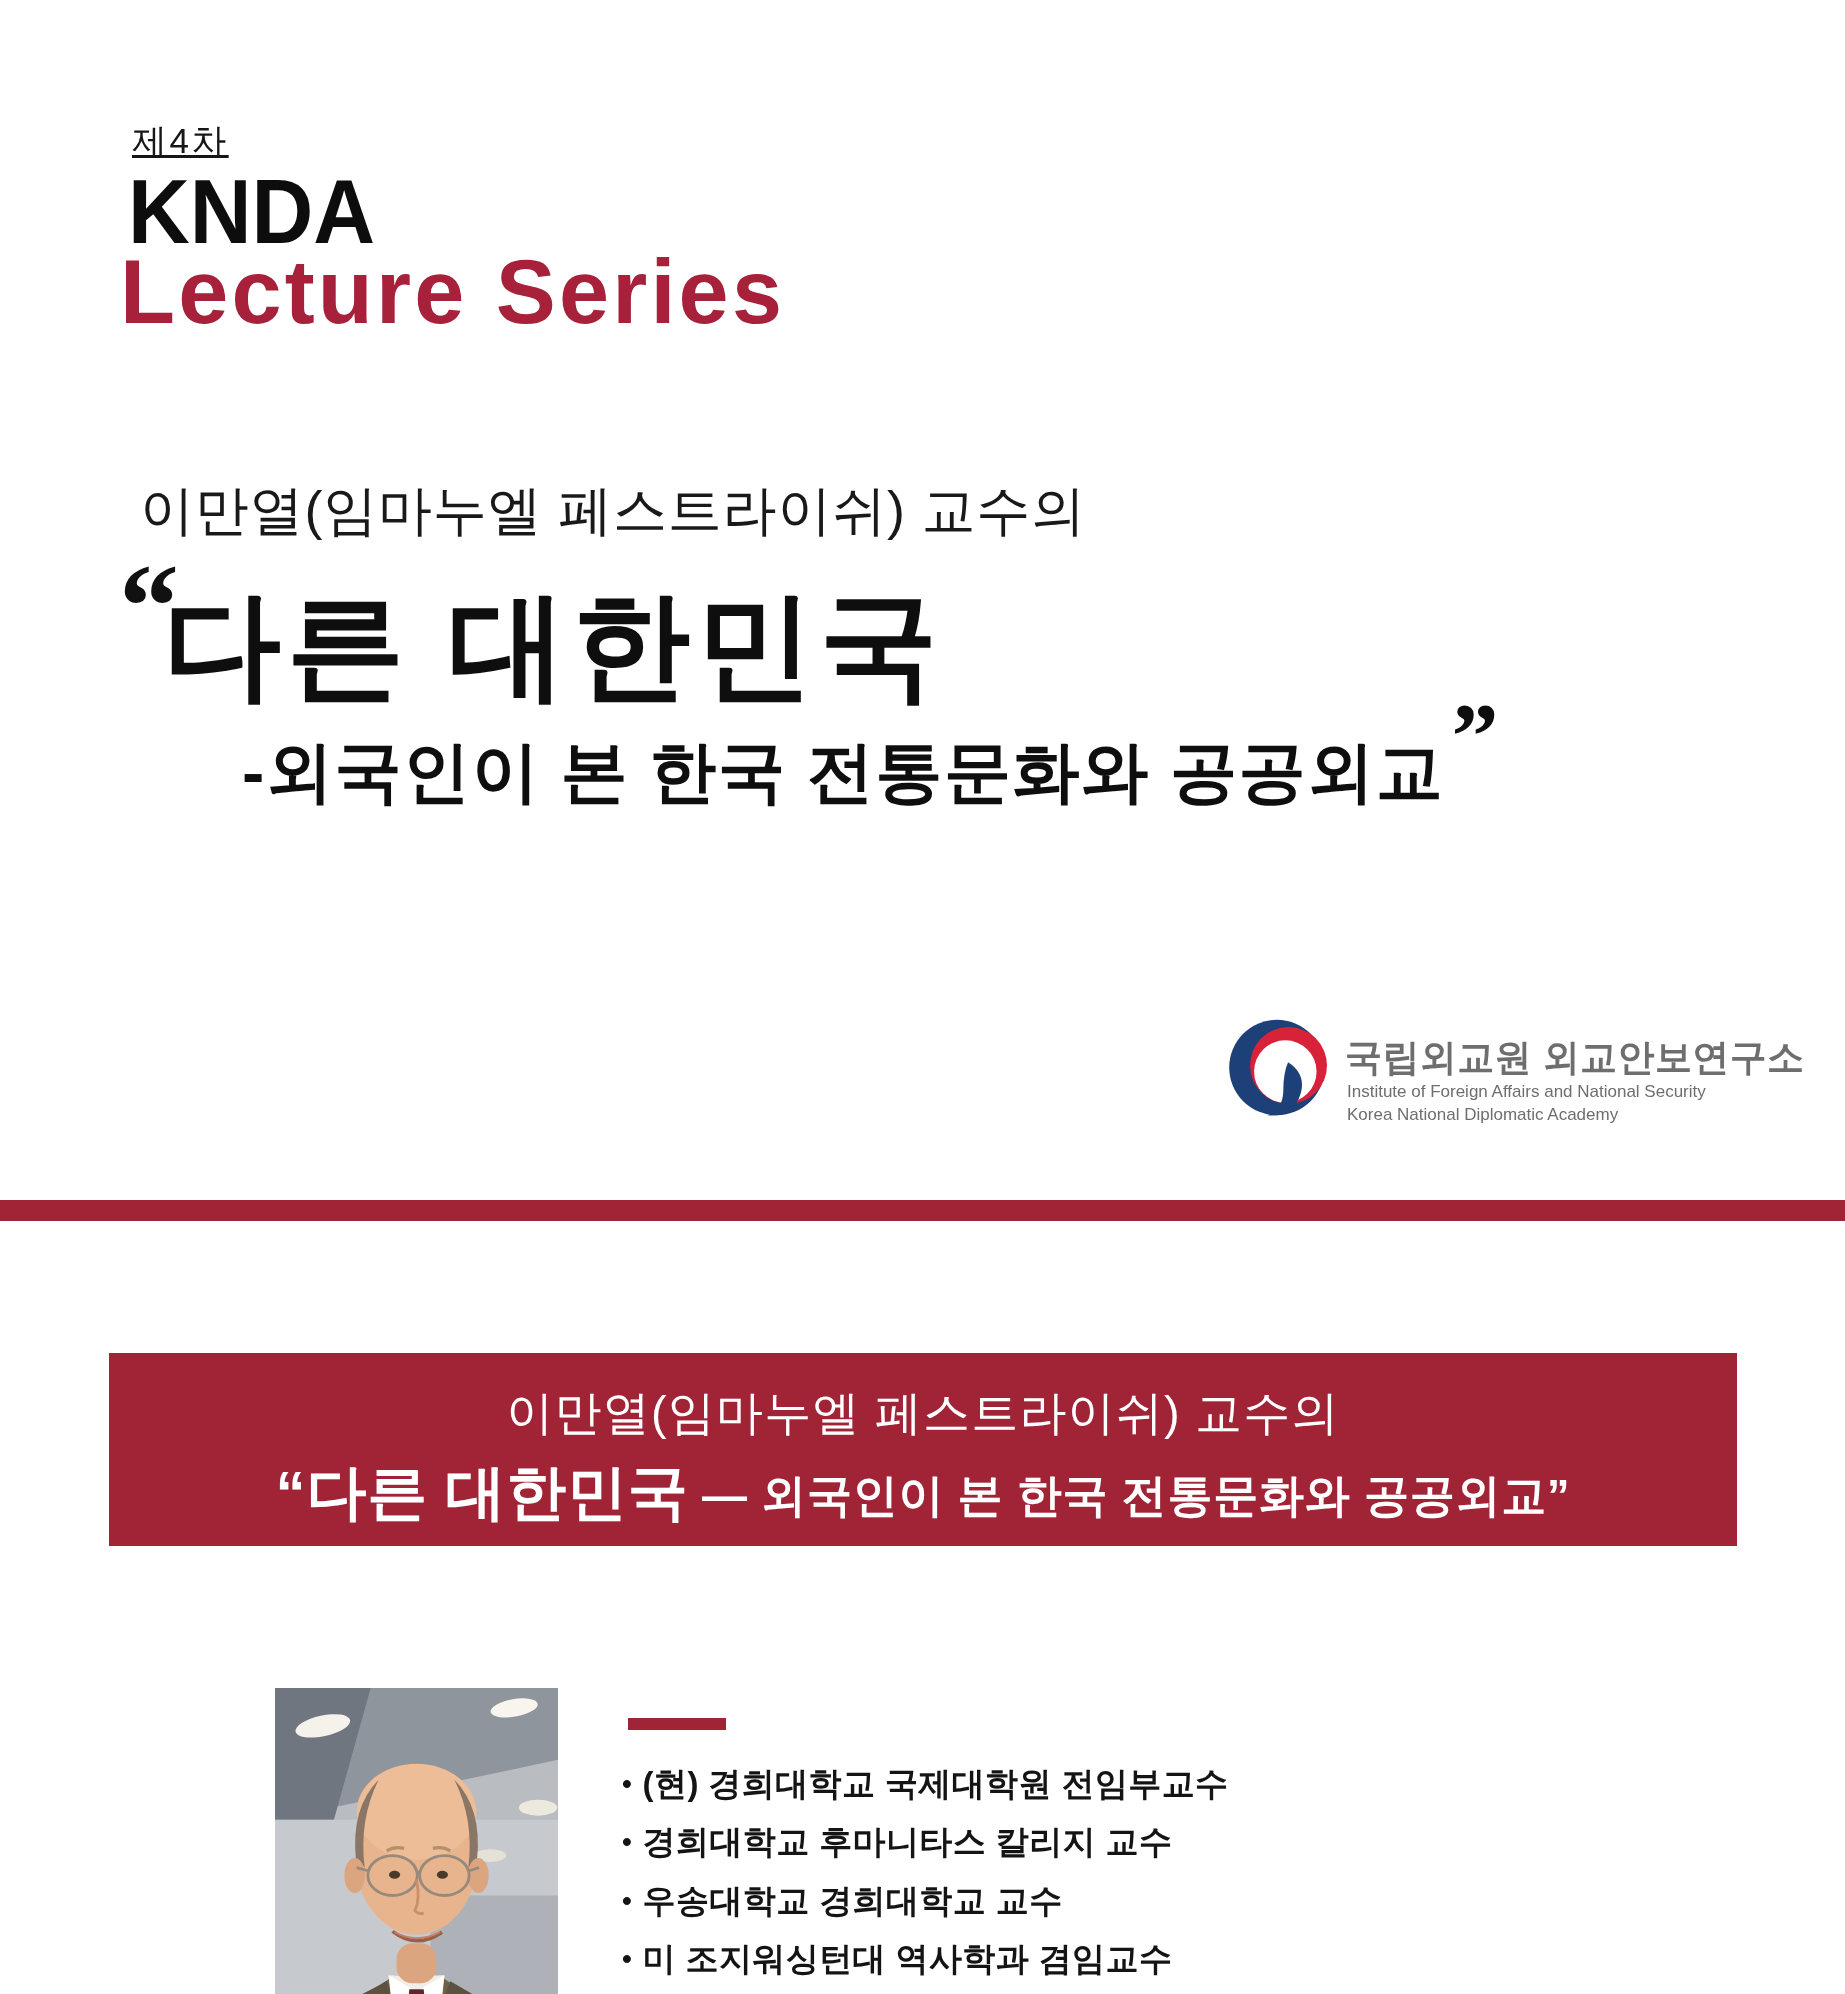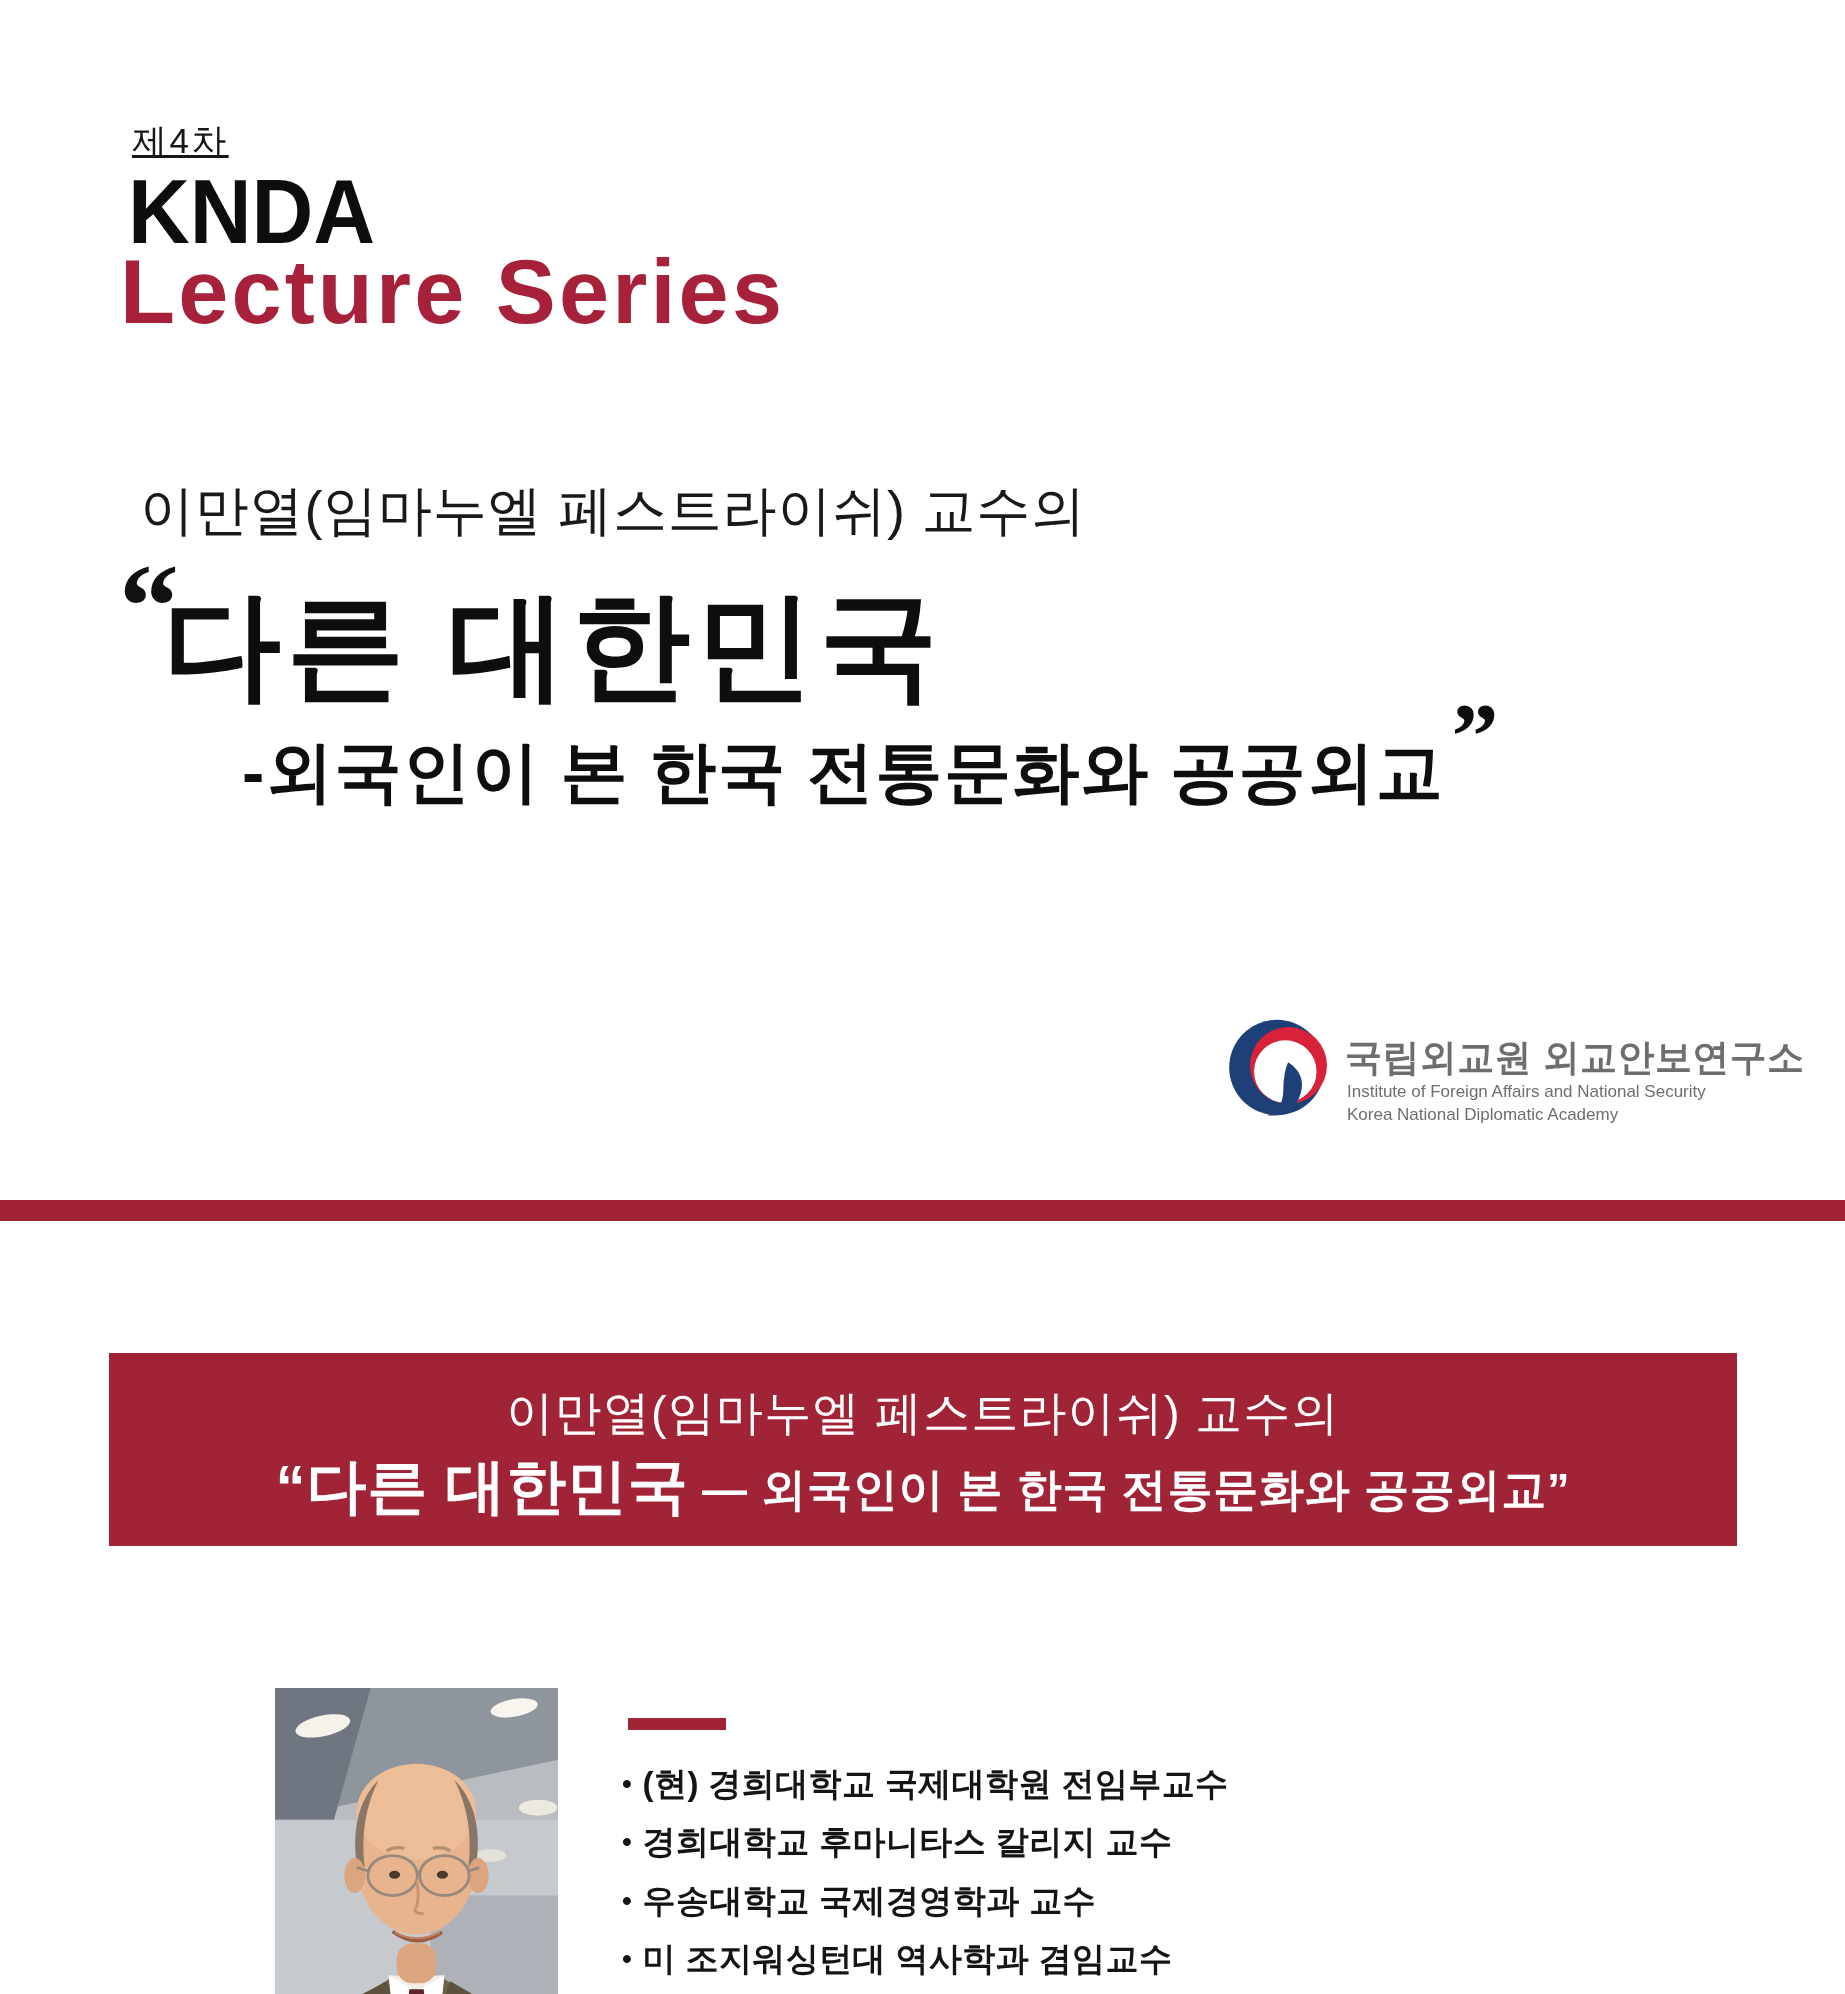--- a/index.html
+++ b/index.html
@@ -24,21 +24,21 @@
   
   .logo-mark{left:1228px;top:1015px;width:105px;height:105px;}
   .logo-kr{left:1345px;top:1033px;font-size:37px;font-weight:600;color:#6E6E6E;letter-spacing:0.4px;}
   .logo-en1{left:1347px;top:1082px;font-size:17px;font-weight:500;color:#6E6E6E;}
   .logo-en2{left:1347px;top:1105px;font-size:17px;font-weight:500;color:#6E6E6E;}
 
   
   .strip{left:0;top:1200px;width:1845px;height:21px;background:#A02336;}
   .banner{left:109px;top:1353px;width:1628px;height:193px;background:#A02336;color:#fff;text-align:center;}
   .banner-l1{margin-top:29px;font-size:47px;font-weight:500;letter-spacing:1.2px;}
-  .banner-l2{margin-top:2px;font-size:45px;font-weight:600;letter-spacing:0.8px;}
+  .banner-l2{margin-top:8px;font-size:45px;font-weight:600;letter-spacing:0.8px;}
   .banner-l2 .em{font-size:60px;font-weight:700;vertical-align:-2.4px;}
 
   
   .photo{left:275px;top:1688px;width:283px;height:407px;}
   .accent-top{left:628px;top:1718px;width:98px;height:12px;background:#A02336;}
   .credentials{left:622px;top:1755px;list-style:none;margin:0;padding:0;}
   .credentials li{font-size:33px;line-height:58px;color:#141414;font-weight:700;letter-spacing:0.4px;}
   .credentials .dot{margin-right:10.4px;font-size:28px;vertical-align:2.4px;}
 </style>
 </head>
@@ -121,19 +121,19 @@
     <path d="M396 402 q24 -6 44 6" stroke="#b5906d" stroke-width="8" fill="none"></path>
     <path d="M355 480 q10 50 -4 78 q8 10 22 6" stroke="#c9916a" stroke-width="7" fill="none"></path>
     <path d="M295 610 q60 46 124 2" stroke="#9c5f45" stroke-width="9" fill="none"></path>
     <path d="M300 612 q55 30 114 0" stroke="#c57f5e" stroke-width="5" fill="none"></path>
   </svg>
 
   <div class="abs accent-top"></div>
   <ul class="abs credentials">
     <li><span class="dot">•</span><span>(현) 경희대학교 국제대학원 전임부교수</span></li>
     <li><span class="dot">•</span><span>경희대학교 후마니타스 칼리지 교수</span></li>
-    <li><span class="dot">•</span><span>우송대학교 국제경영학과 교수</span></li>
+    <li><span class="dot">•</span><span>우송대학교 경희대학교 교수</span></li>
     <li><span class="dot">•</span><span>미 조지워싱턴대 역사학과 겸임교수</span></li>
     <li></li>
   </ul>
 
 </div>
 
 
 </body></html>

